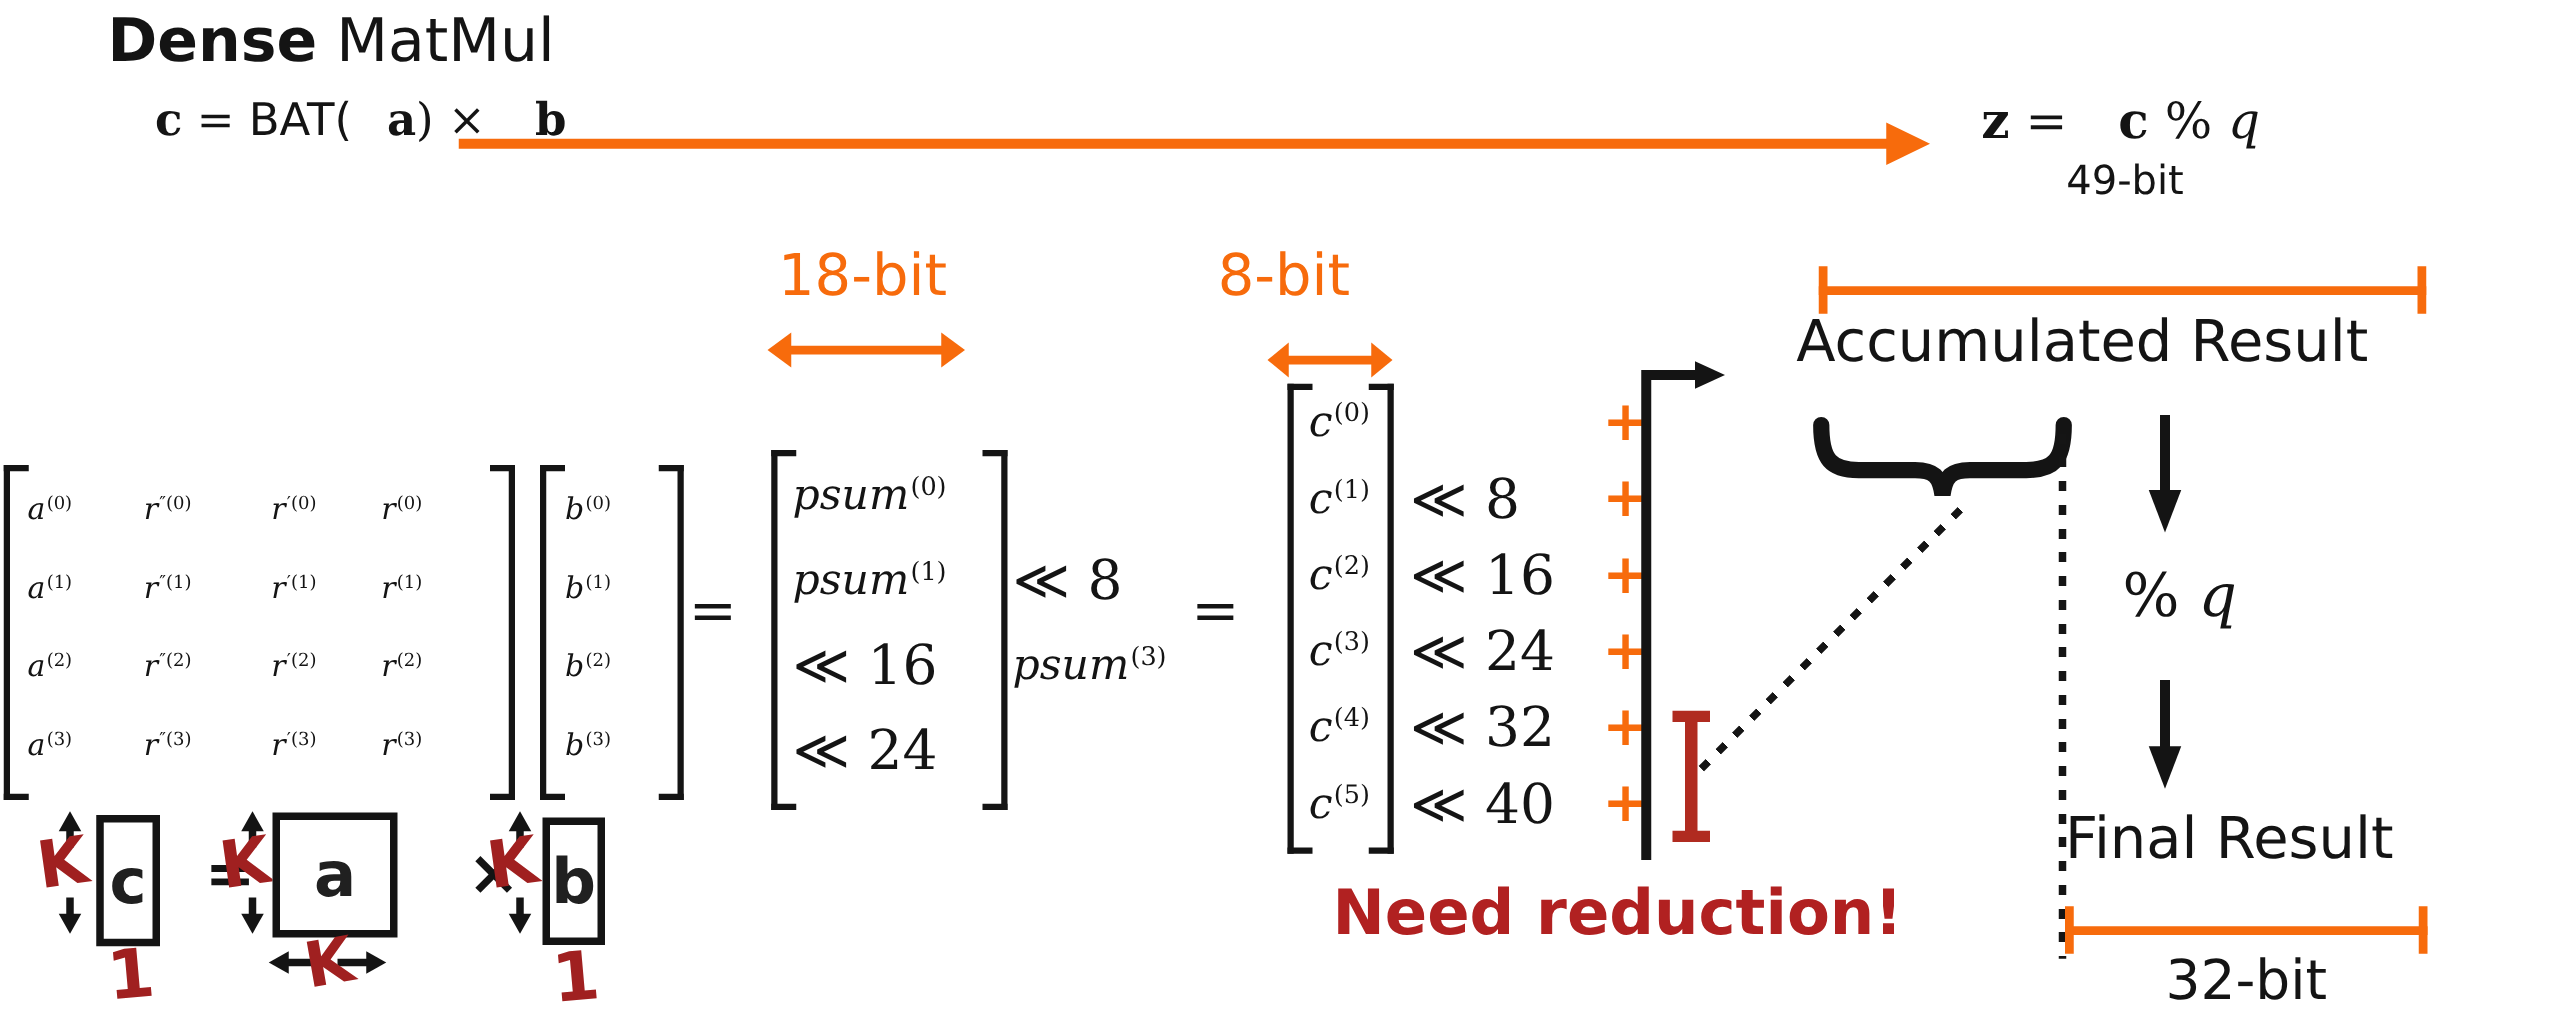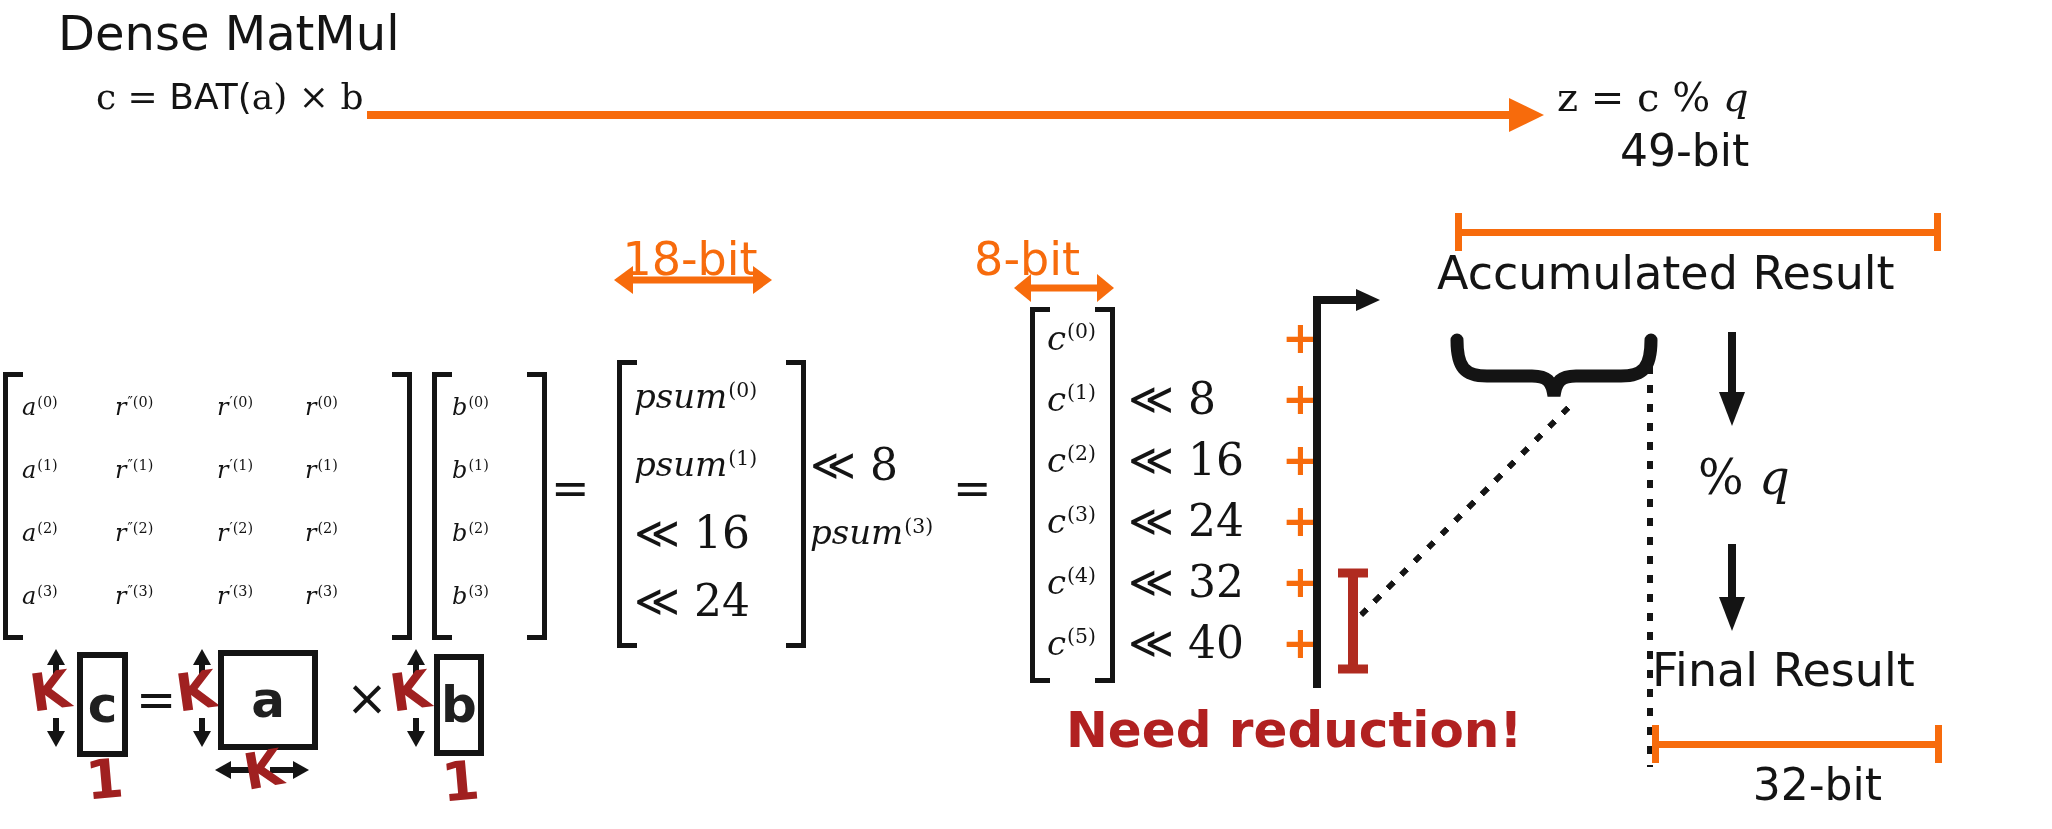--- a/index.html
+++ b/index.html
@@ -1,22 +1,22 @@
 <!DOCTYPE html>
 <html><head>
 <meta charset="utf-8">
 <style>
   html,body{margin:0;padding:0;background:#ffffff;}
   #stage{position:relative;width:2052px;height:829px;background:#fff;overflow:hidden;
          font-family:"DejaVu Sans",sans-serif;color:#141414;}
   .abs{position:absolute;white-space:nowrap;line-height:1.05;}
   .serif{font-family:"DejaVu Serif","Liberation Serif",serif;}
   .it{font-style:italic;}
-  .bld{font-weight:normal;}
-  .orange{color:#F76B0C;margin-top:39px;}
+  .bld{font-weight:bold;margin-left:28px;}
+  .orange{color:#F76B0C;}
   
   .bar{position:absolute;background:#F76B0C;height:7px;}
   .cap{position:absolute;background:#F76B0C;width:7px;height:38px;}
   
   .br{position:absolute;width:15px;}
   .br.l{border-left:5px solid #141414;border-top:5px solid #141414;border-bottom:5px solid #141414;}
   .br.r{border-right:5px solid #141414;border-top:5px solid #141414;border-bottom:5px solid #141414;}
   .mat{position:absolute;display:grid;align-items:center;}
   .mcell{font-family:"DejaVu Serif","Liberation Serif",serif;font-style:italic;font-size:24px;}
   .small-math .mcell{font-size:34px;}
@@ -42,21 +42,21 @@
 
   <div class="abs serif" style="left:96px;top:78px;font-size:36px;"><span class="bld">c</span><span> = </span><span style="font-family:'DejaVu Sans',sans-serif;">BAT(</span><span class="bld">a</span><span>) </span><span>× </span><span class="bld">b</span></div>
 
   <svg style="left:363px;top:93px;" width="1185" height="44" viewBox="0 0 1185 44">
     <line x1="4" y1="22" x2="1150" y2="22" stroke="#F76B0C" stroke-width="8"></line>
     <polygon points="1146,5 1146,39 1181,22" fill="#F76B0C"></polygon>
   </svg>
 
   <div class="abs serif" style="left:1557px;top:76px;font-size:40px;"><span class="bld">z</span><span> = </span><span class="bld">c</span><span> % </span><span class="it">q</span></div>
 
-  <div class="abs" style="left:1620px;top:128px;width:160px;text-align:left;font-size:44px;">49-bit</div>
+  <div class="abs" style="left:1620px;top:128px;width:160px;text-align:center;font-size:32px;">49-bit</div>
   <div class="bar" style="left:1455px;top:229px;width:486px;"></div>
   <div class="cap" style="left:1455px;top:213px;"></div>
   <div class="cap" style="left:1934px;top:213px;"></div>
 
   <div class="abs" style="left:1437px;top:249px;font-size:46px;">Accumulated Result</div>
 
   <svg style="left:1452px;top:334px;" width="204" height="74" viewBox="0 0 204 74">
     <path d="M 5,6 C 5,34 13,42 35,42 L 80,42 C 95,42 100,47 102,62 C 104,47 109,42 124,42 L 169,42 C 191,42 199,34 199,6" fill="none" stroke="#141414" stroke-width="13" stroke-linecap="round"></path>
   </svg>
 
@@ -70,21 +70,21 @@
   <div class="abs serif" style="left:1698px;top:452px;font-size:48px;"><span>% </span><span class="it">q</span></div>
   <svg style="left:1710px;top:540px;" width="44" height="95" viewBox="0 0 44 95">
     <line x1="22" y1="4" x2="22" y2="63" stroke="#141414" stroke-width="8"></line>
     <polygon points="9,57 35,57 22,91" fill="#141414"></polygon>
   </svg>
   <div class="abs" style="left:1652px;top:646px;font-size:46px;">Final Result</div>
 
   <div class="bar" style="left:1652px;top:741px;width:290px;"></div>
   <div class="cap" style="left:1652px;top:725px;"></div>
   <div class="cap" style="left:1935px;top:725px;"></div>
-  <div class="abs" style="left:1712px;top:762px;width:170px;text-align:right;font-size:44px;">32-bit</div>
+  <div class="abs" style="left:1712px;top:762px;width:170px;text-align:center;font-size:44px;">32-bit</div>
 
   <div class="abs orange" style="left:605px;top:196px;width:170px;text-align:center;font-size:46px;">18-bit</div>
   <svg style="left:612px;top:262px;" width="162" height="36" viewBox="0 0 162 36">
     <line x1="16" y1="18" x2="146" y2="18" stroke="#F76B0C" stroke-width="7"></line>
     <polygon points="21,4 21,32 2,18" fill="#F76B0C"></polygon>
     <polygon points="141,4 141,32 160,18" fill="#F76B0C"></polygon>
   </svg>
   <div class="abs orange" style="left:940px;top:196px;width:140px;text-align:right;font-size:46px;">8-bit</div>
   <svg style="left:1012px;top:271px;" width="104" height="34" viewBox="0 0 104 34">
     <line x1="14" y1="17" x2="90" y2="17" stroke="#F76B0C" stroke-width="7"></line>

